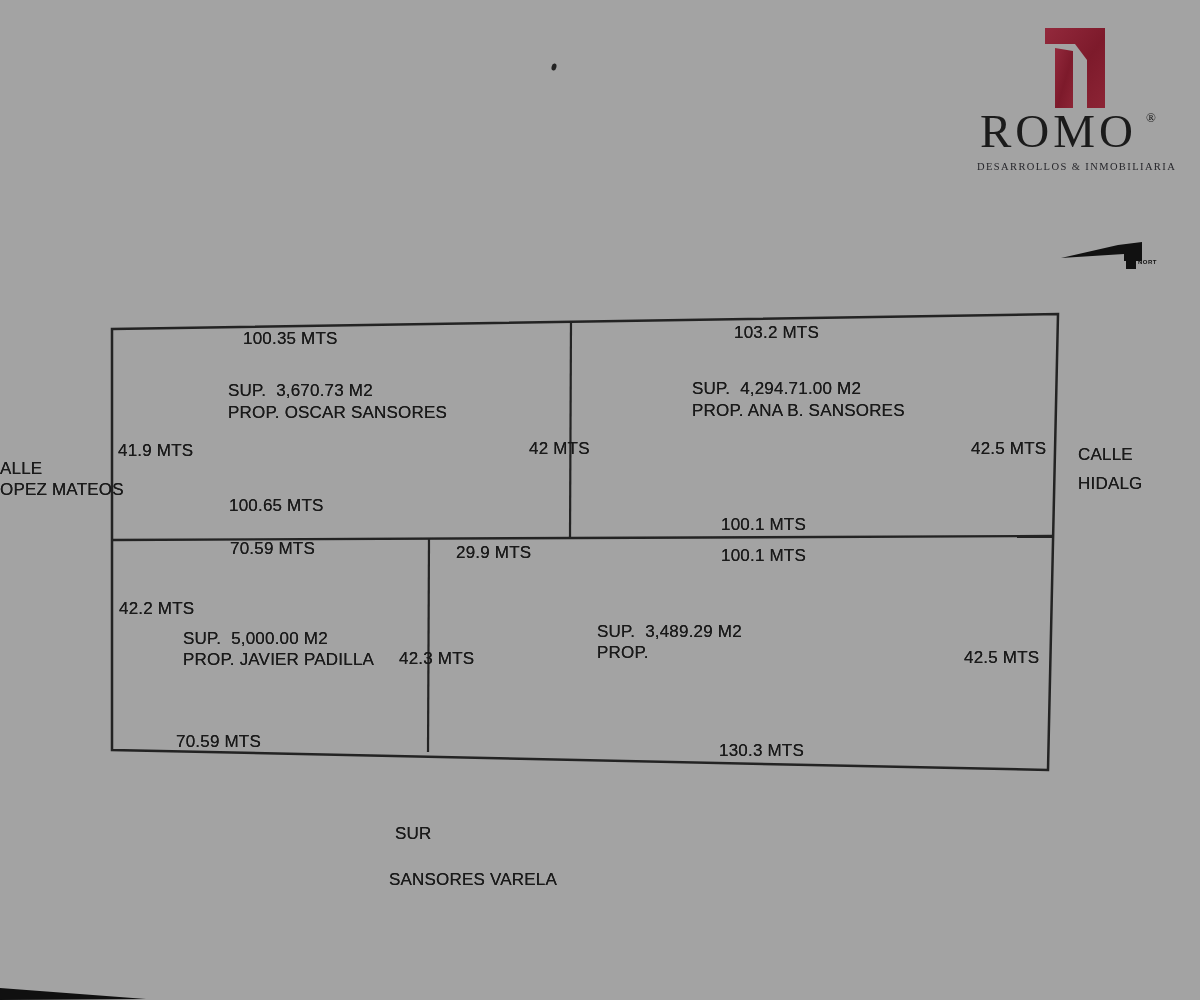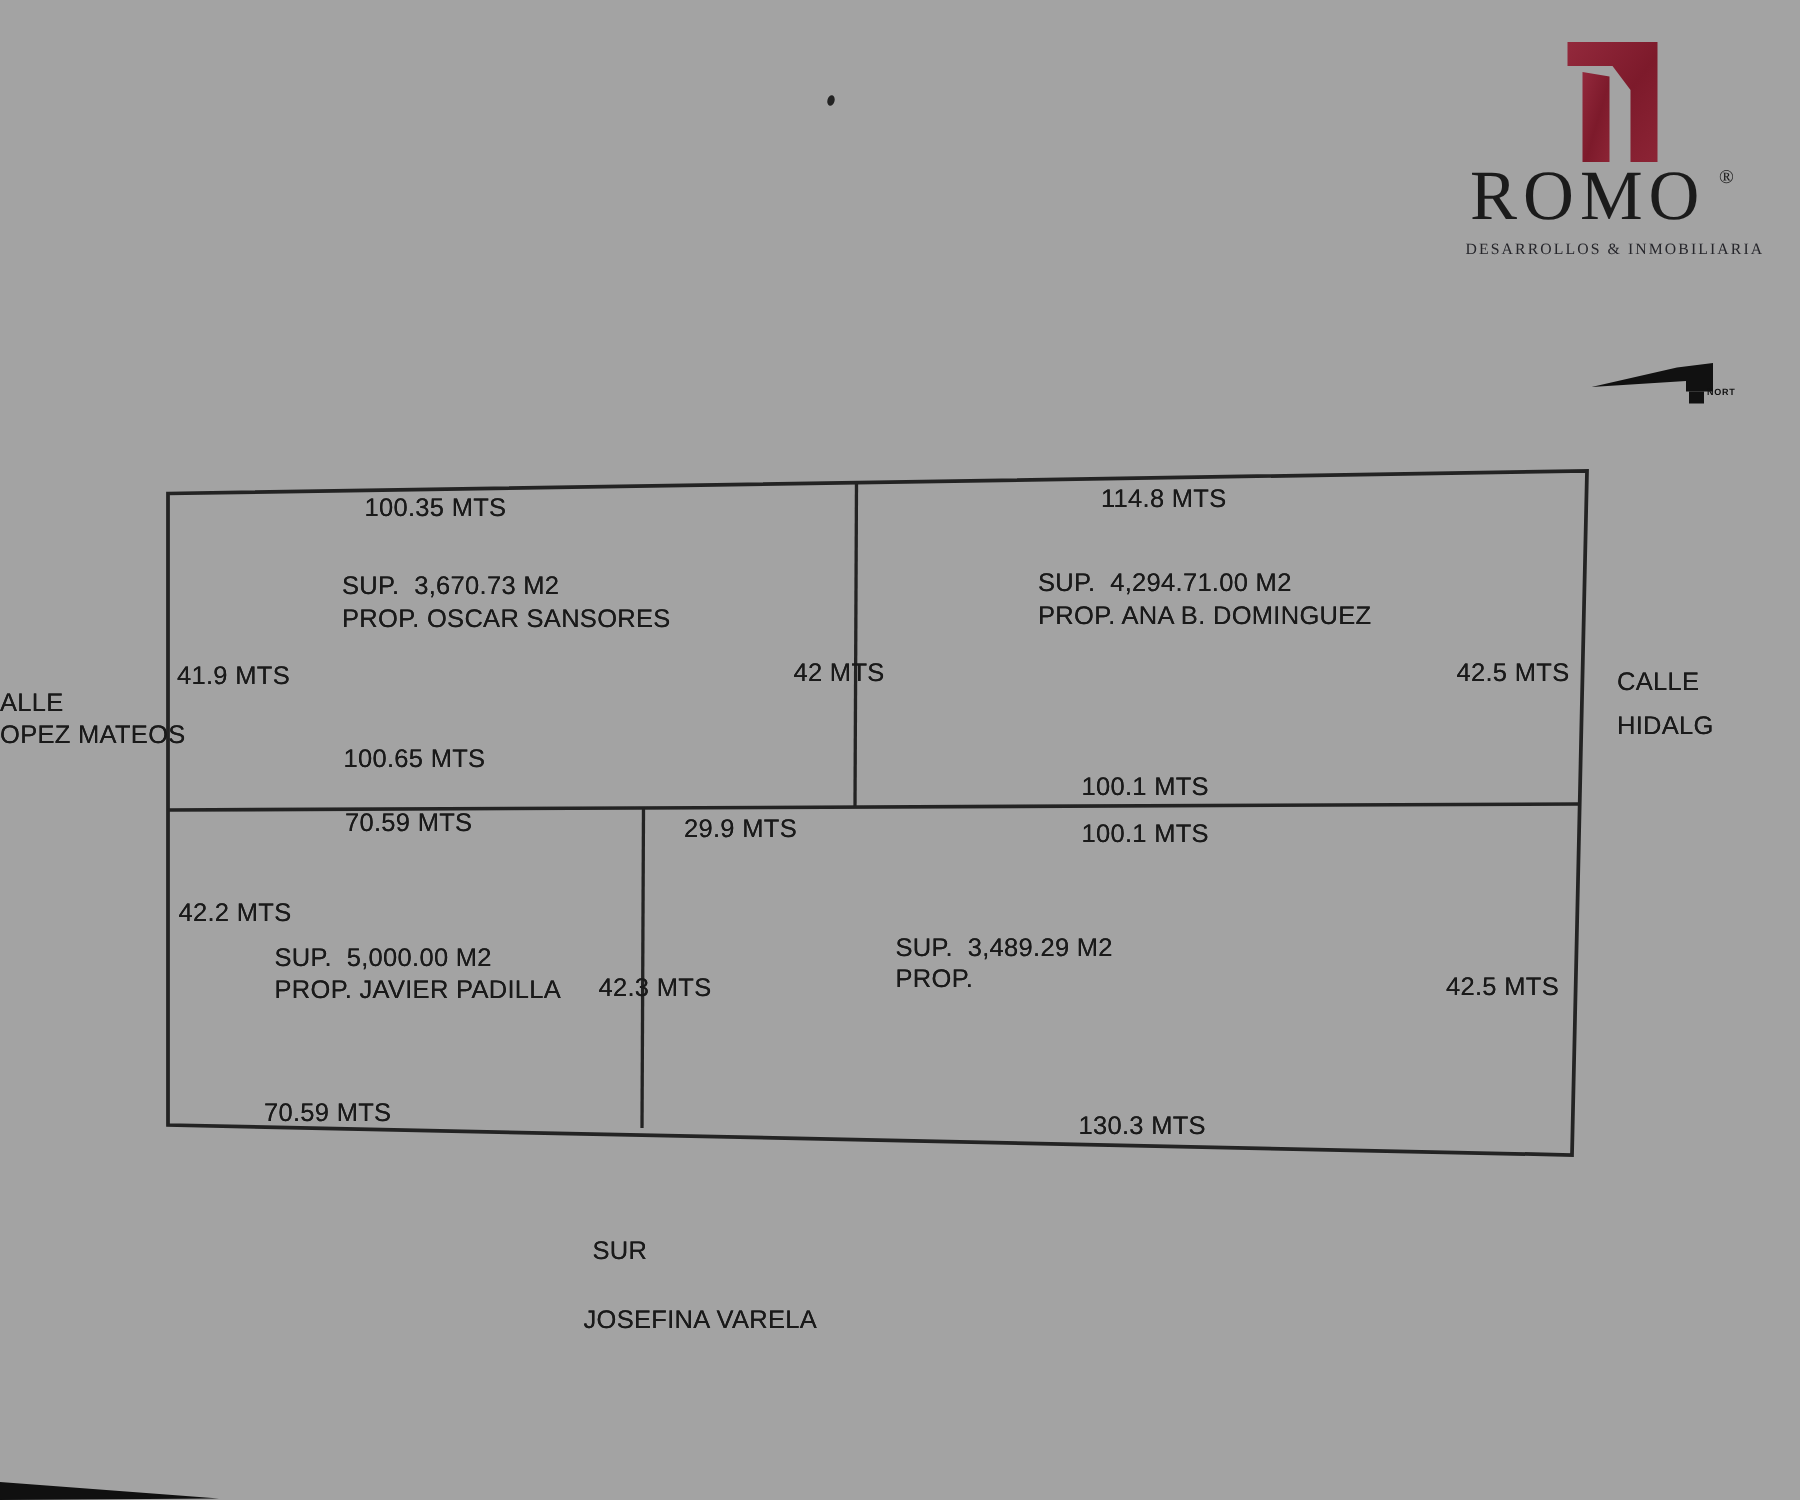--- a/index.html
+++ b/index.html
@@ -89,32 +89,32 @@
     <polygon points="3,20 60,7 84,4 84,23 66,23 66,16" fill="#111"></polygon>
     <rect x="68" y="23" width="10" height="8" fill="#111"></rect>
   </svg>
   <div class="compass-label">NORT</div>
 
   <div class="lbl street-west" style="top:460px">ALLE</div>
   <div class="lbl street-west" style="top:481px">OPEZ MATEOS</div>
   <div class="lbl street-east" style="top:446px">CALLE</div>
   <div class="lbl street-east" style="top:475px">HIDALG</div>
   <div class="lbl" style="left:395px;top:825px">SUR</div>
-  <div class="lbl" style="left:389px;top:871px">JOSEFINA VARELA</div>
+  <div class="lbl" style="left:389px;top:871px">SANSORES VARELA</div>
 
   <div class="lbl" style="left:243px;top:330px">100.35 MTS</div>
   <div class="lbl" style="left:228px;top:382px">SUP.  3,670.73 M2</div>
   <div class="lbl" style="left:228px;top:404px">PROP. OSCAR SANSORES</div>
   <div class="lbl" style="left:118px;top:442px">41.9 MTS</div>
   <div class="lbl" style="left:529px;top:440px">42 MTS</div>
   <div class="lbl" style="left:229px;top:497px">100.65 MTS</div>
 
-  <div class="lbl" style="left:734px;top:324px">114.8 MTS</div>
+  <div class="lbl" style="left:734px;top:324px">103.2 MTS</div>
   <div class="lbl" style="left:692px;top:380px">SUP.  4,294.71.00 M2</div>
-  <div class="lbl" style="left:692px;top:402px">PROP. ANA B. DOMINGUEZ</div>
+  <div class="lbl" style="left:692px;top:402px">PROP. ANA B. SANSORES</div>
   <div class="lbl" style="left:971px;top:440px">42.5 MTS</div>
   <div class="lbl" style="left:721px;top:516px">100.1 MTS</div>
 
   <div class="lbl" style="left:230px;top:540px">70.59 MTS</div>
   <div class="lbl" style="left:119px;top:600px">42.2 MTS</div>
   <div class="lbl" style="left:183px;top:630px">SUP.  5,000.00 M2</div>
   <div class="lbl" style="left:183px;top:651px">PROP. JAVIER PADILLA</div>
   <div class="lbl" style="left:399px;top:650px">42.3 MTS</div>
   <div class="lbl" style="left:176px;top:733px">70.59 MTS</div>
 

